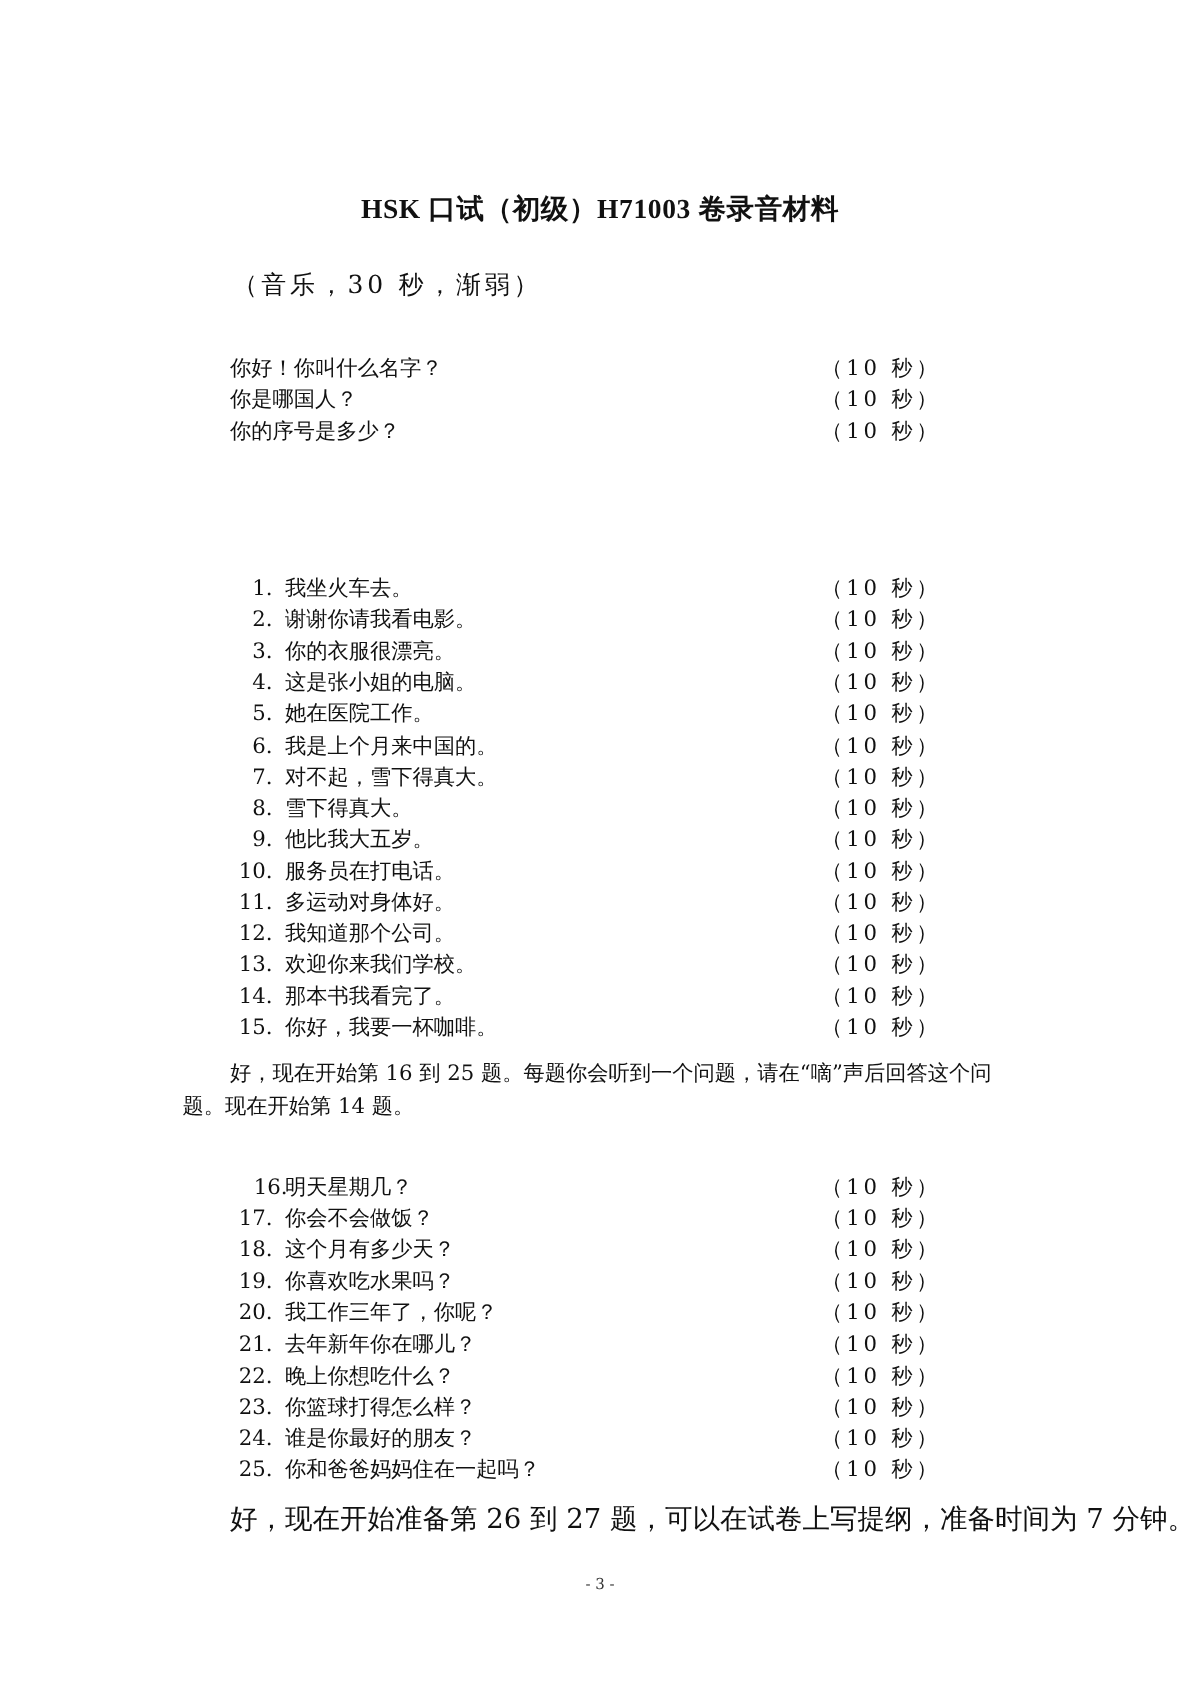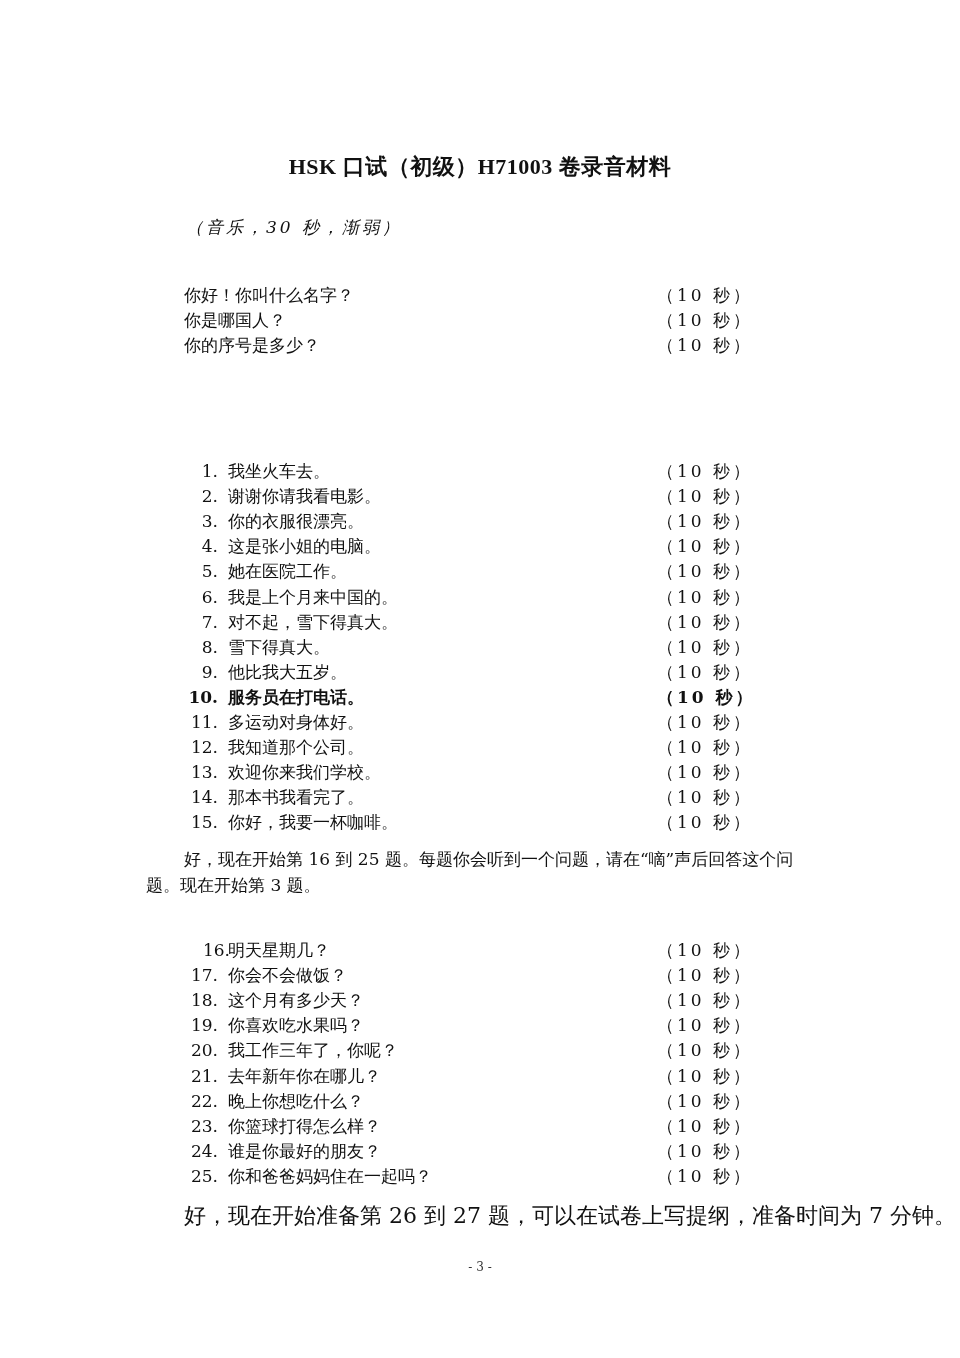--- a/index.html
+++ b/index.html
@@ -6,21 +6,21 @@
     body {
       width: 960px; height: 1358px; background: #ffffff; color: #111111;
       font-family: "DejaVu Serif", "Liberation Serif", serif;
       position: relative; overflow: hidden;
     }
     .page { position: absolute; left: 0; top: 0; width: 960px; height: 1358px; }
     .title {
       position: absolute; top: 152px; left: 0; width: 960px; text-align: center;
       font-family: "Liberation Serif", serif; font-weight: bold; font-size: 22px; letter-spacing: 0.5px;
     }
-    .line { position: absolute; font-size: 17px; line-height: 25px; white-space: nowrap; font-style: italic; }
+    .line { position: absolute; font-size: 20px; line-height: 25px; white-space: nowrap; }
     .music { left: 186px; top: 215px; letter-spacing: 3px; }
     .row { position: absolute; left: 0; width: 960px; height: 25px; font-size: 17px; line-height: 25px; white-space: nowrap; margin-top: 16px; }
     .num { position: absolute; right: calc(960px - 218px); text-align: right; }
     .q { position: absolute; left: 228px; }
     .intro-q { position: absolute; left: 184px; }
     .dur { position: absolute; left: 657px; letter-spacing: 3px; }
     .para { position: absolute; left: 146px; width: 680px; font-size: 17px; line-height: 26px; text-indent: 38px; }
     .final { position: absolute; left: 184px; top: 1203px; font-size: 22px; line-height: 25px; white-space: nowrap; }
     .pagenum { position: absolute; top: 1260px; left: 0; width: 960px; text-align: center; font-size: 12px; color: #333; }
   </style>
@@ -85,21 +85,21 @@
       <div class="row" style="top: 618.7px;">
         <span class="num">8.</span>
         <span class="q">雪下得真大。</span>
         <span class="dur">（10 秒）</span>
       </div>
       <div class="row" style="top: 643.8px;">
         <span class="num">9.</span>
         <span class="q">他比我大五岁。</span>
         <span class="dur">（10 秒）</span>
       </div>
-      <div class="row" style="top: 668.9px; font-weight: bold;">
+      <div class="row" style="top: 668.9px;">
         <span class="num">10.</span>
         <span class="q">服务员在打电话。</span>
         <span class="dur">（10 秒）</span>
       </div>
       <div class="row" style="top: 694px;">
         <span class="num">11.</span>
         <span class="q">多运动对身体好。</span>
         <span class="dur">（10 秒）</span>
       </div>
       <div class="row" style="top: 719.1px;">
@@ -117,21 +117,21 @@
         <span class="q">那本书我看完了。</span>
         <span class="dur">（10 秒）</span>
       </div>
       <div class="row" style="top: 794.4px;">
         <span class="num">15.</span>
         <span class="q">你好，我要一杯咖啡。</span>
         <span class="dur">（10 秒）</span>
       </div>
     </div>
 
-  <div class="para" style="top:846px;">好，现在开始第 16 到 25 题。每题你会听到一个问题，请在“嘀”声后回答这个问题。现在开始第 3 题。</div>
+  <div class="para" style="top:846px;">好，现在开始第 16 到 25 题。每题你会听到一个问题，请在“嘀”声后回答这个问题。现在开始第 14 题。</div>
   <div id="sec2">
       <div class="row" style="top: 922px; padding-left: 12px;">
         <span class="num">16.</span>
         <span class="q">明天星期几？</span>
         <span class="dur">（10 秒）</span>
       </div>
       <div class="row" style="top: 947.1px;">
         <span class="num">17.</span>
         <span class="q">你会不会做饭？</span>
         <span class="dur">（10 秒）</span>

